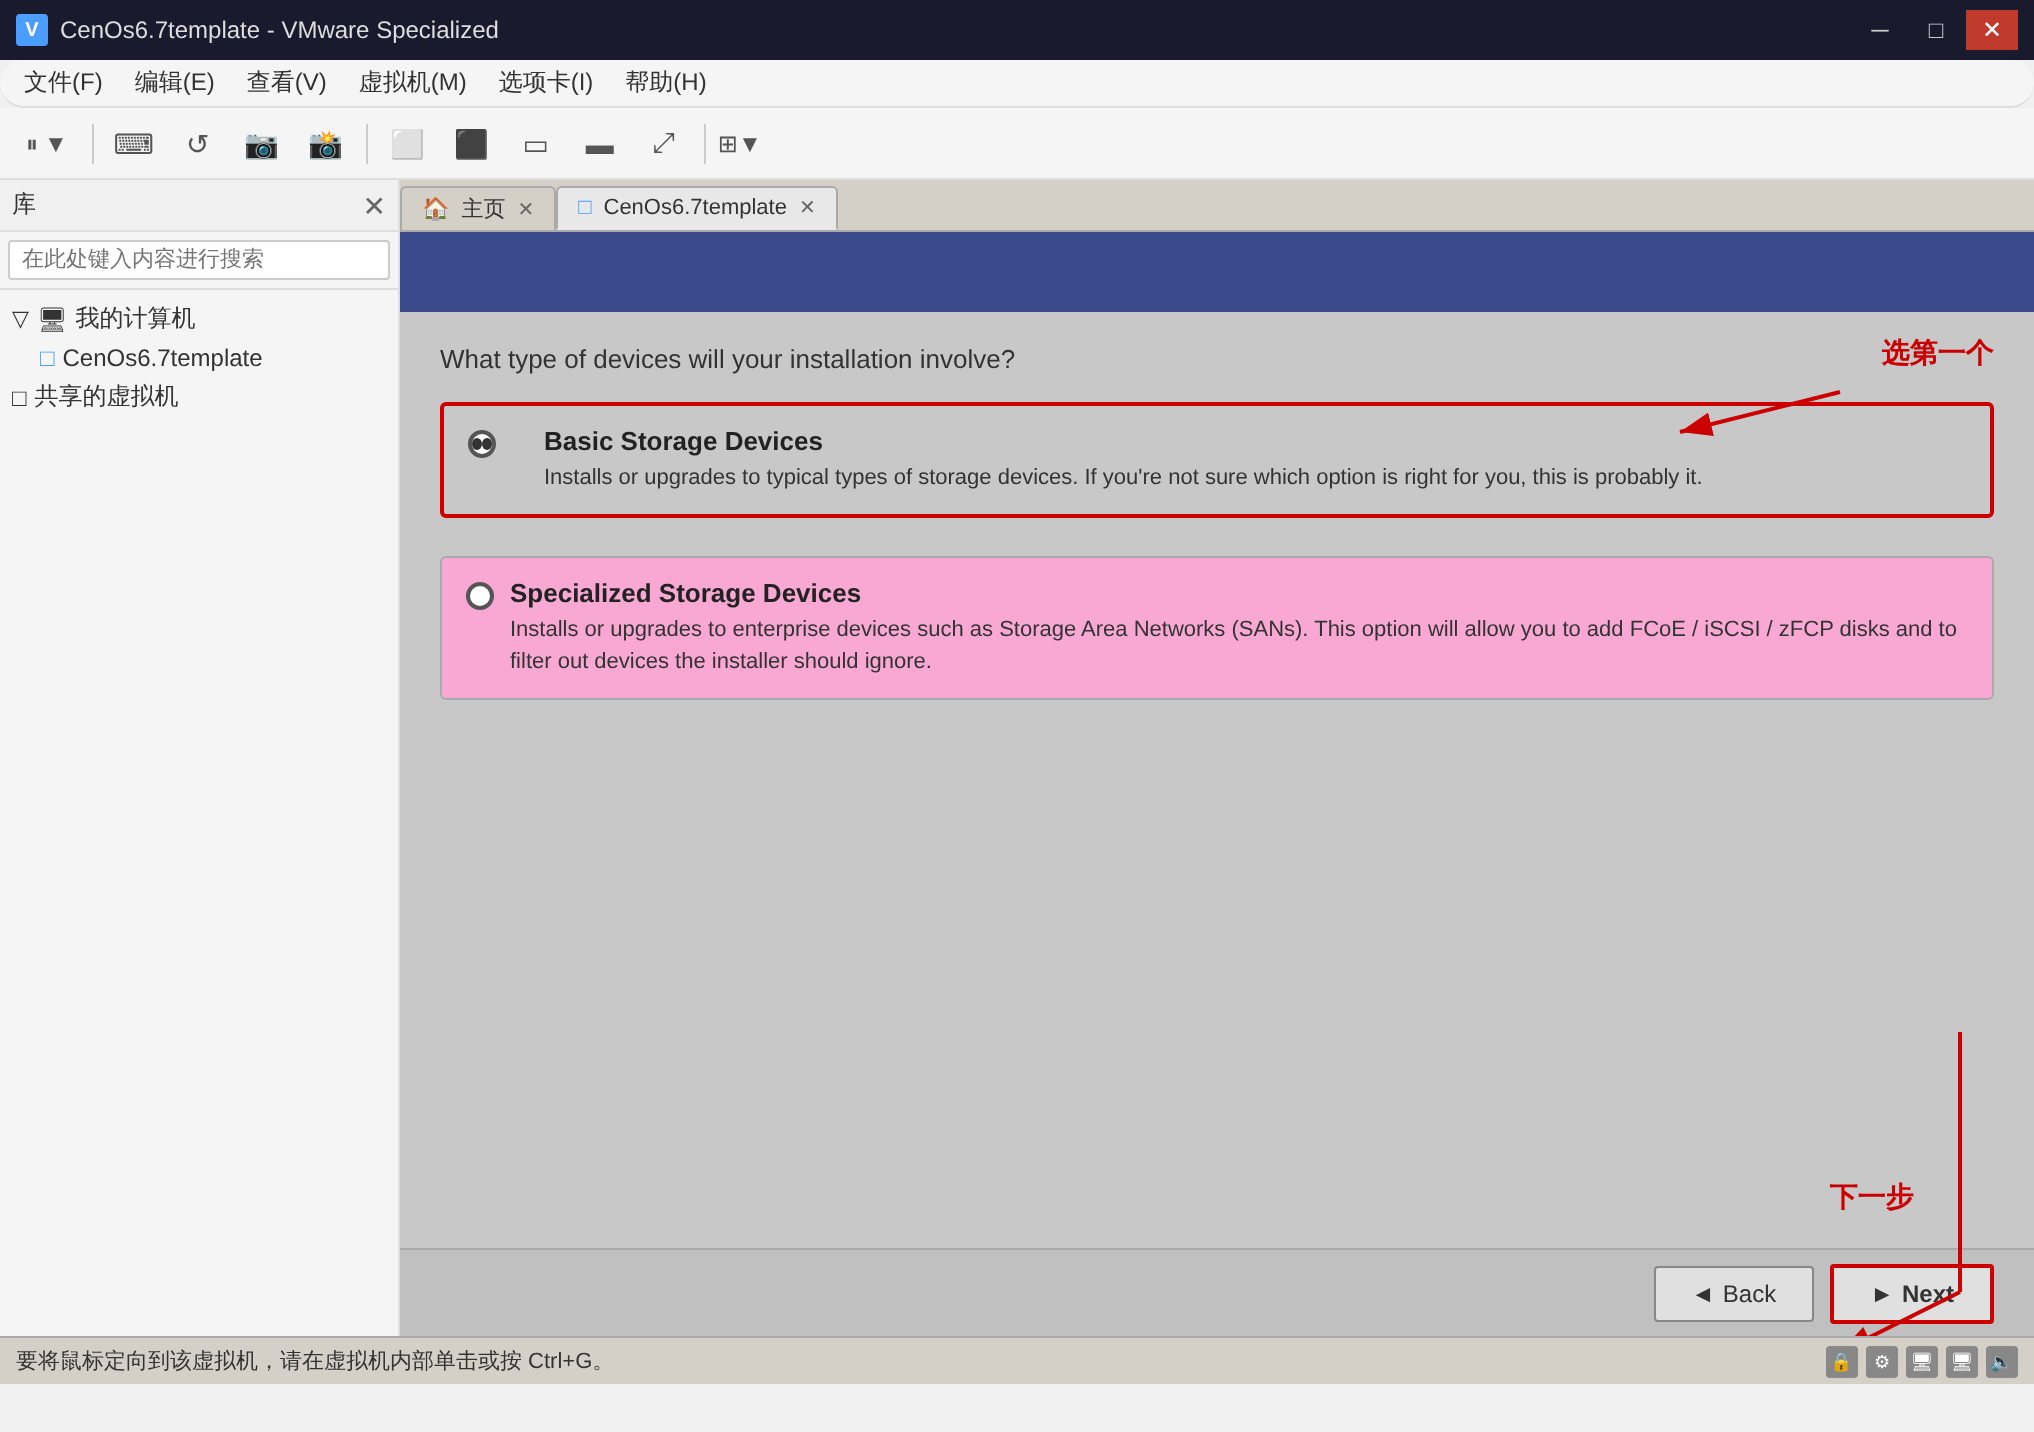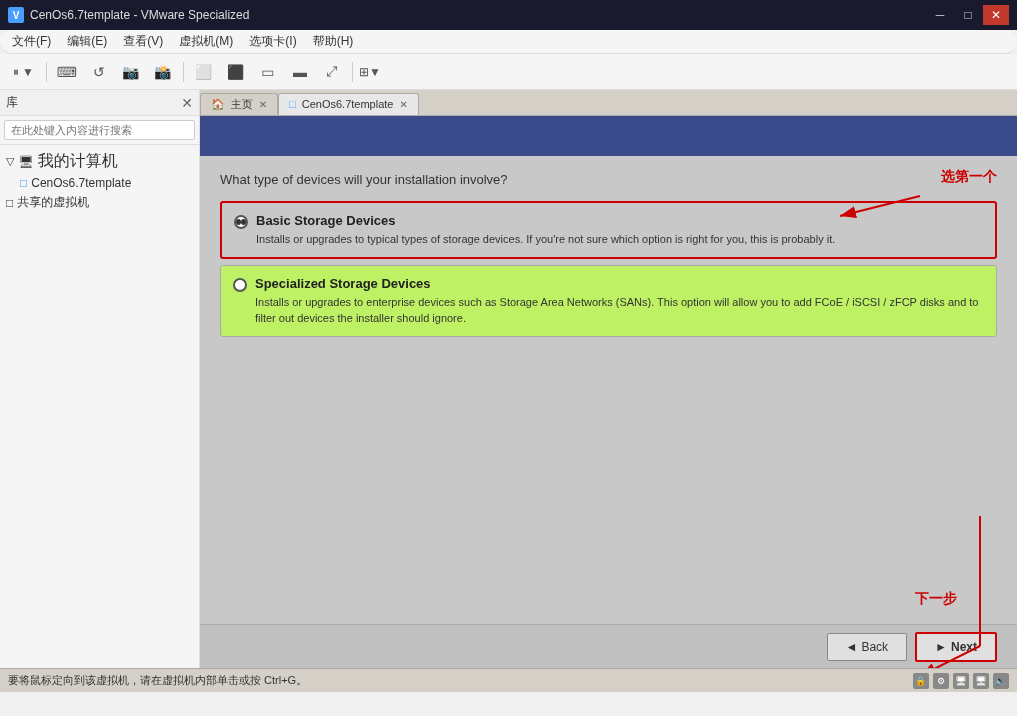--- a/index.html
+++ b/index.html
@@ -290,21 +290,21 @@
       <span class="sidebar-title">库</span>
       <button class="sidebar-close-btn">✕</button>
     </div>
     <div class="sidebar-search">
       <input type="text" style="width: 100%; padding: 3px 6px; border: 1px solid rgb(204, 204, 204); font-size: 11px;" placeholder="在此处键入内容进行搜索">
     </div>
     <div class="sidebar-tree">
       <div class="tree-item" style="font-size:11px;">
         <span>▽</span>
         <span style="font-size:12px;">🖥</span>
-        <span style="font-size:16px;">我的计算机</span>
+        <span style="font-size:12px;">我的计算机</span>
       </div>
       <div class="tree-item tree-indent">
         <span style="color:#4a9eff;">□</span>
         <span style="font-size:12px;">CenOs6.7template</span>
       </div>
       <div class="tree-item">
         <span>□</span>
         <span style="font-size:12px;">共享的虚拟机</span>
       </div>
     </div>
@@ -325,31 +325,31 @@
       </div>
     </div>
 
     <div class="vm-content" style="position:relative;">
 
       <div class="install-header-bar"></div>
 
       <div class="install-body" style="background:#c8c8c8;flex:1;padding:16px 20px;">
         <div class="install-question" style="font-size:13px;color:#333;margin-bottom:14px;">What type of devices will your installation involve?</div>
 
-        <div class="storage-option selected" style="border:2px solid #cc0000;background:#c8c8c8;border-radius:3px;padding:10px 12px;margin-bottom:6px;display:flex;align-items:flex-start;gap:8px;">
+        <div class="storage-option selected" style="border:2px solid #cc0000;background:#c8c8c8;border-radius:3px;padding:10px 12px;margin-bottom:19px;display:flex;align-items:flex-start;gap:24px;">
           <div class="radio-btn checked" style="width:14px;height:14px;border-radius:50%;border:2px solid #555;margin-top:2px;flex-shrink:0;display:flex;align-items:center;justify-content:center;background:white;">
             <div style="width:6px;height:6px;background:#333;border-radius:50%;"></div>
           </div>
           <div class="option-text">
             <h3 style="font-size:13px;font-weight:bold;color:#222;margin-bottom:4px;">Basic Storage Devices</h3>
             <p style="font-size:11px;color:#333;line-height:1.4;">Installs or upgrades to typical types of storage devices.  If you're not sure which option is right for you, this is probably it.</p>
           </div>
         </div>
 
-        <div class="storage-option" style="background:#bef264;border:1px solid #aaa;border-radius:3px;padding:10px 12px;margin-bottom:10px;display:flex;align-items:flex-start;gap:8px;">
+        <div class="storage-option" style="background:#f9a8d4;border:1px solid #aaa;border-radius:3px;padding:10px 12px;margin-bottom:10px;display:flex;align-items:flex-start;gap:8px;">
           <div class="radio-btn" style="width:14px;height:14px;border-radius:50%;border:2px solid #555;margin-top:2px;flex-shrink:0;background:white;"></div>
           <div class="option-text">
             <h3 style="font-size:13px;font-weight:bold;color:#222;margin-bottom:4px;">Specialized Storage Devices</h3>
             <p style="font-size:11px;color:#333;line-height:1.4;">Installs or upgrades to enterprise devices such as Storage Area Networks (SANs). This option will allow you to add FCoE / iSCSI / zFCP disks and to filter out devices the installer should ignore.</p>
           </div>
         </div>
       </div>
 
       <div style="position:absolute;top:52px;right:20px;color:#cc0000;font-size:14px;font-weight:bold;font-family:'Microsoft YaHei',Arial,sans-serif;pointer-events:none;">选第一个</div>
 

